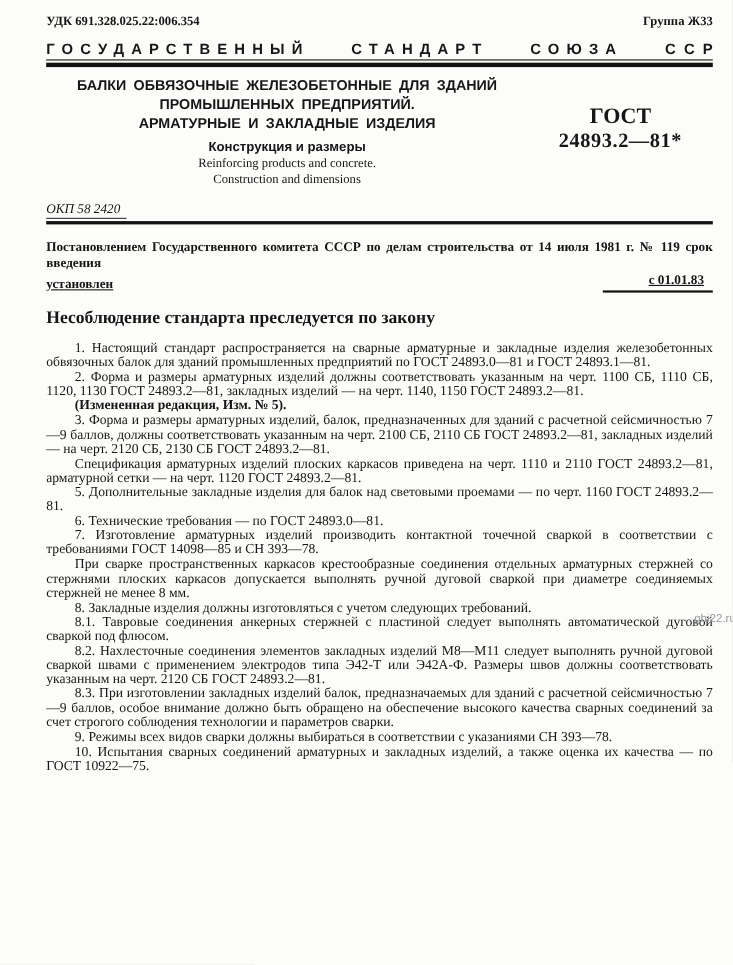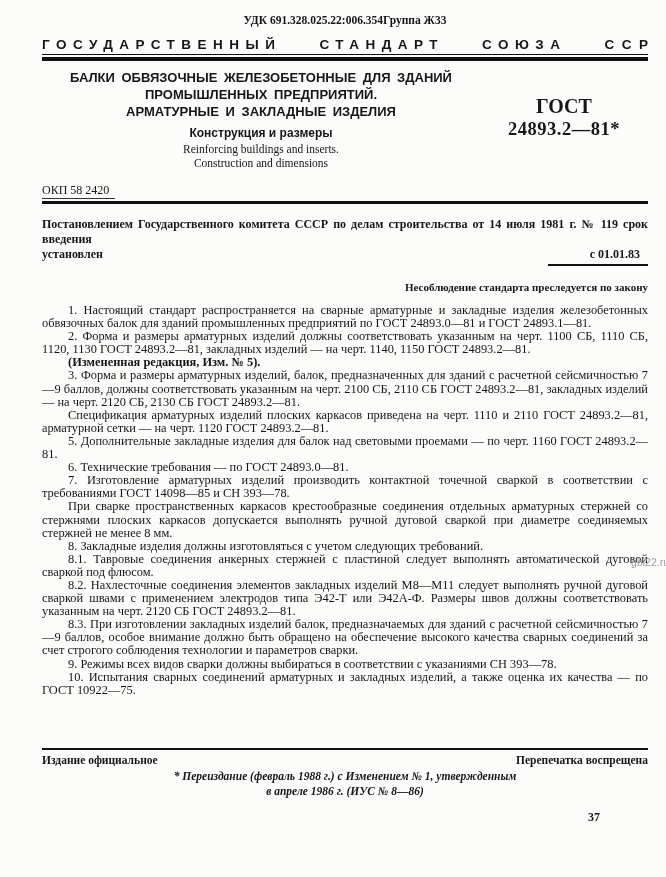--- a/index.html
+++ b/index.html
@@ -8,47 +8,47 @@
     width: 666px; height: 877px;
     margin: 0 auto;
     background: #fcfcfa;
     box-sizing: border-box;
     padding: 14px 18px 0 42px;
     color: #161616;
     font-family: "Liberation Serif", serif;
     overflow: hidden;
   }
   
-  .udk-row { display:flex; justify-content:center; font-weight:bold; font-size:11.5px; }
+  .udk-row { display:flex; justify-content:space-between; font-weight:bold; font-size:11.5px; }
   
   .banner { display:flex; justify-content:space-between; margin-top:11px; font-family:"Liberation Sans",sans-serif; font-weight:bold; font-size:13.5px; }
   .banner span { letter-spacing:0.48em; white-space:nowrap; }
   .banner span:last-child { letter-spacing:0.55em; margin-right:-0.55em; }
   .banner-rule { margin-top:2px; border-top:1.5px solid #111; }
   .banner-rule-bar { height:4px; background:#111; margin-top:2px; }
   
   .title-row { display:flex; margin-top:8px; }
   .title-left { flex:1; text-align:center; }
   .doc-title { font-family:"Liberation Sans",sans-serif; font-weight:bold; font-size:13px; line-height:17px; word-spacing:3px; }
   .doc-subtitle { font-family:"Liberation Sans",sans-serif; font-weight:bold; font-size:12px; margin-top:6px; }
   .doc-english { font-size:11.5px; line-height:13.5px; margin-top:3px; }
   .title-right { width:168px; text-align:center; padding-top:26px; }
   .gost-label { font-weight:bold; font-size:20px; line-height:22px; }
   .gost-number { font-weight:bold; font-size:18.5px; line-height:24px; letter-spacing:0.5px; }
   
-  .okp-row { margin-top:13px; font-size:12px; }
+  .okp-row { margin-top:13px; font-size:12px;font-style:italic; }
   .okp-row span { border-bottom:1px solid #333; padding-right:6px; padding-bottom:1px; }
   .okp-rule { margin-top:3px; height:3px; background:#111; }
   
   .decree { margin-top:13px; font-weight:bold; font-size:12px; line-height:15px; }
   .decree-line1 { text-align:justify; text-align-last:justify; }
-  .decree-line2 { display:flex; justify-content:space-between; align-items:flex-start; }
+  .decree-line2 { display:flex; justify-content:space-between; align-items:flex-end;text-decoration:underline; }
   .decree-date { display:inline-block; border-bottom:2.5px solid #111; padding:0 8px 2px 42px; }
   
-  .law-notice { margin-top:15px; text-align:right; font-weight:bold; font-size:11px; }
+  .law-notice { margin-top:15px; text-align:left; font-weight:bold; font-size:16px; }
   
   .body-text { margin-top:11px; font-size:12.4px; line-height:13.1px; text-align:justify; }
   .body-text p { margin:0; text-indent:26px; }
   .body-text p.bold-para { font-weight:bold; }
   
   .watermark { position:absolute; top:556px; right:-3px; color:#979b9e; font-family:"Liberation Sans",sans-serif; font-size:10.5px; }
   
   .footer { position:absolute; left:42px; right:18px; top:748px; }
   .footer-rule { border-top:2px solid #111; }
   .footer-row { display:flex; justify-content:space-between; margin-top:4px; font-weight:bold; font-size:11.5px; }
@@ -74,21 +74,21 @@
   <div class="banner-rule"></div>
   <div class="banner-rule-bar"></div>
 
   <div class="title-row">
     <div class="title-left">
       <div class="doc-title">БАЛКИ ОБВЯЗОЧНЫЕ ЖЕЛЕЗОБЕТОННЫЕ ДЛЯ ЗДАНИЙ</div>
       <div class="doc-title">ПРОМЫШЛЕННЫХ ПРЕДПРИЯТИЙ.</div>
       <div class="doc-title">АРМАТУРНЫЕ И ЗАКЛАДНЫЕ ИЗДЕЛИЯ</div>
       <div class="doc-subtitle">Конструкция и размеры</div>
       <div class="doc-english">
-        <div>Reinforcing buildings and inserts.</div>
+        <div>Reinforcing products and concrete.</div>
         <div>Construction and dimensions</div>
       </div>
     </div>
     <div class="title-right">
       <div class="gost-label">ГОСТ</div>
       <div class="gost-number">24893.2—81*</div>
     </div>
   </div>
 
   <div class="okp-row">
@@ -119,26 +119,14 @@
     <p>8. Закладные изделия должны изготовляться с учетом следующих требований.</p>
     <p>8.1. Тавровые соединения анкерных стержней с пластиной следует выполнять автоматической дуговой сваркой под флюсом.</p>
     <p>8.2. Нахлесточные соединения элементов закладных изделий М8—М11 следует выполнять ручной дуговой сваркой швами с применением электродов типа Э42-Т или Э42А-Ф. Размеры швов должны соответствовать указанным на черт. 2120 СБ ГОСТ 24893.2—81.</p>
     <p>8.3. При изготовлении закладных изделий балок, предназначаемых для зданий с расчетной сейсмичностью 7—9 баллов, особое внимание должно быть обращено на обеспечение высокого качества сварных соединений за счет строгого соблюдения технологии и параметров сварки.</p>
     <p>9. Режимы всех видов сварки должны выбираться в соответствии с указаниями СН 393—78.</p>
     <p>10. Испытания сварных соединений арматурных и закладных изделий, а также оценка их качества — по ГОСТ 10922—75.</p>
   </div>
 
   <div class="watermark">gbi22.ru</div>
 
-  <div class="footer">
-    <div class="footer-rule"></div>
-    <div class="footer-row">
-      <span>Издание официальное</span>
-      <span>Перепечатка воспрещена</span>
-    </div>
-    <div class="footnote">
-      <div>* Переиздание (февраль 1988 г.) с Изменением № 1, утвержденным</div>
-      <div>в апреле 1986 г. (ИУС № 8—86)</div>
-    </div>
-    <div class="page-number">37</div>
-  </div>
 
 </div>
 
 </body></html>

